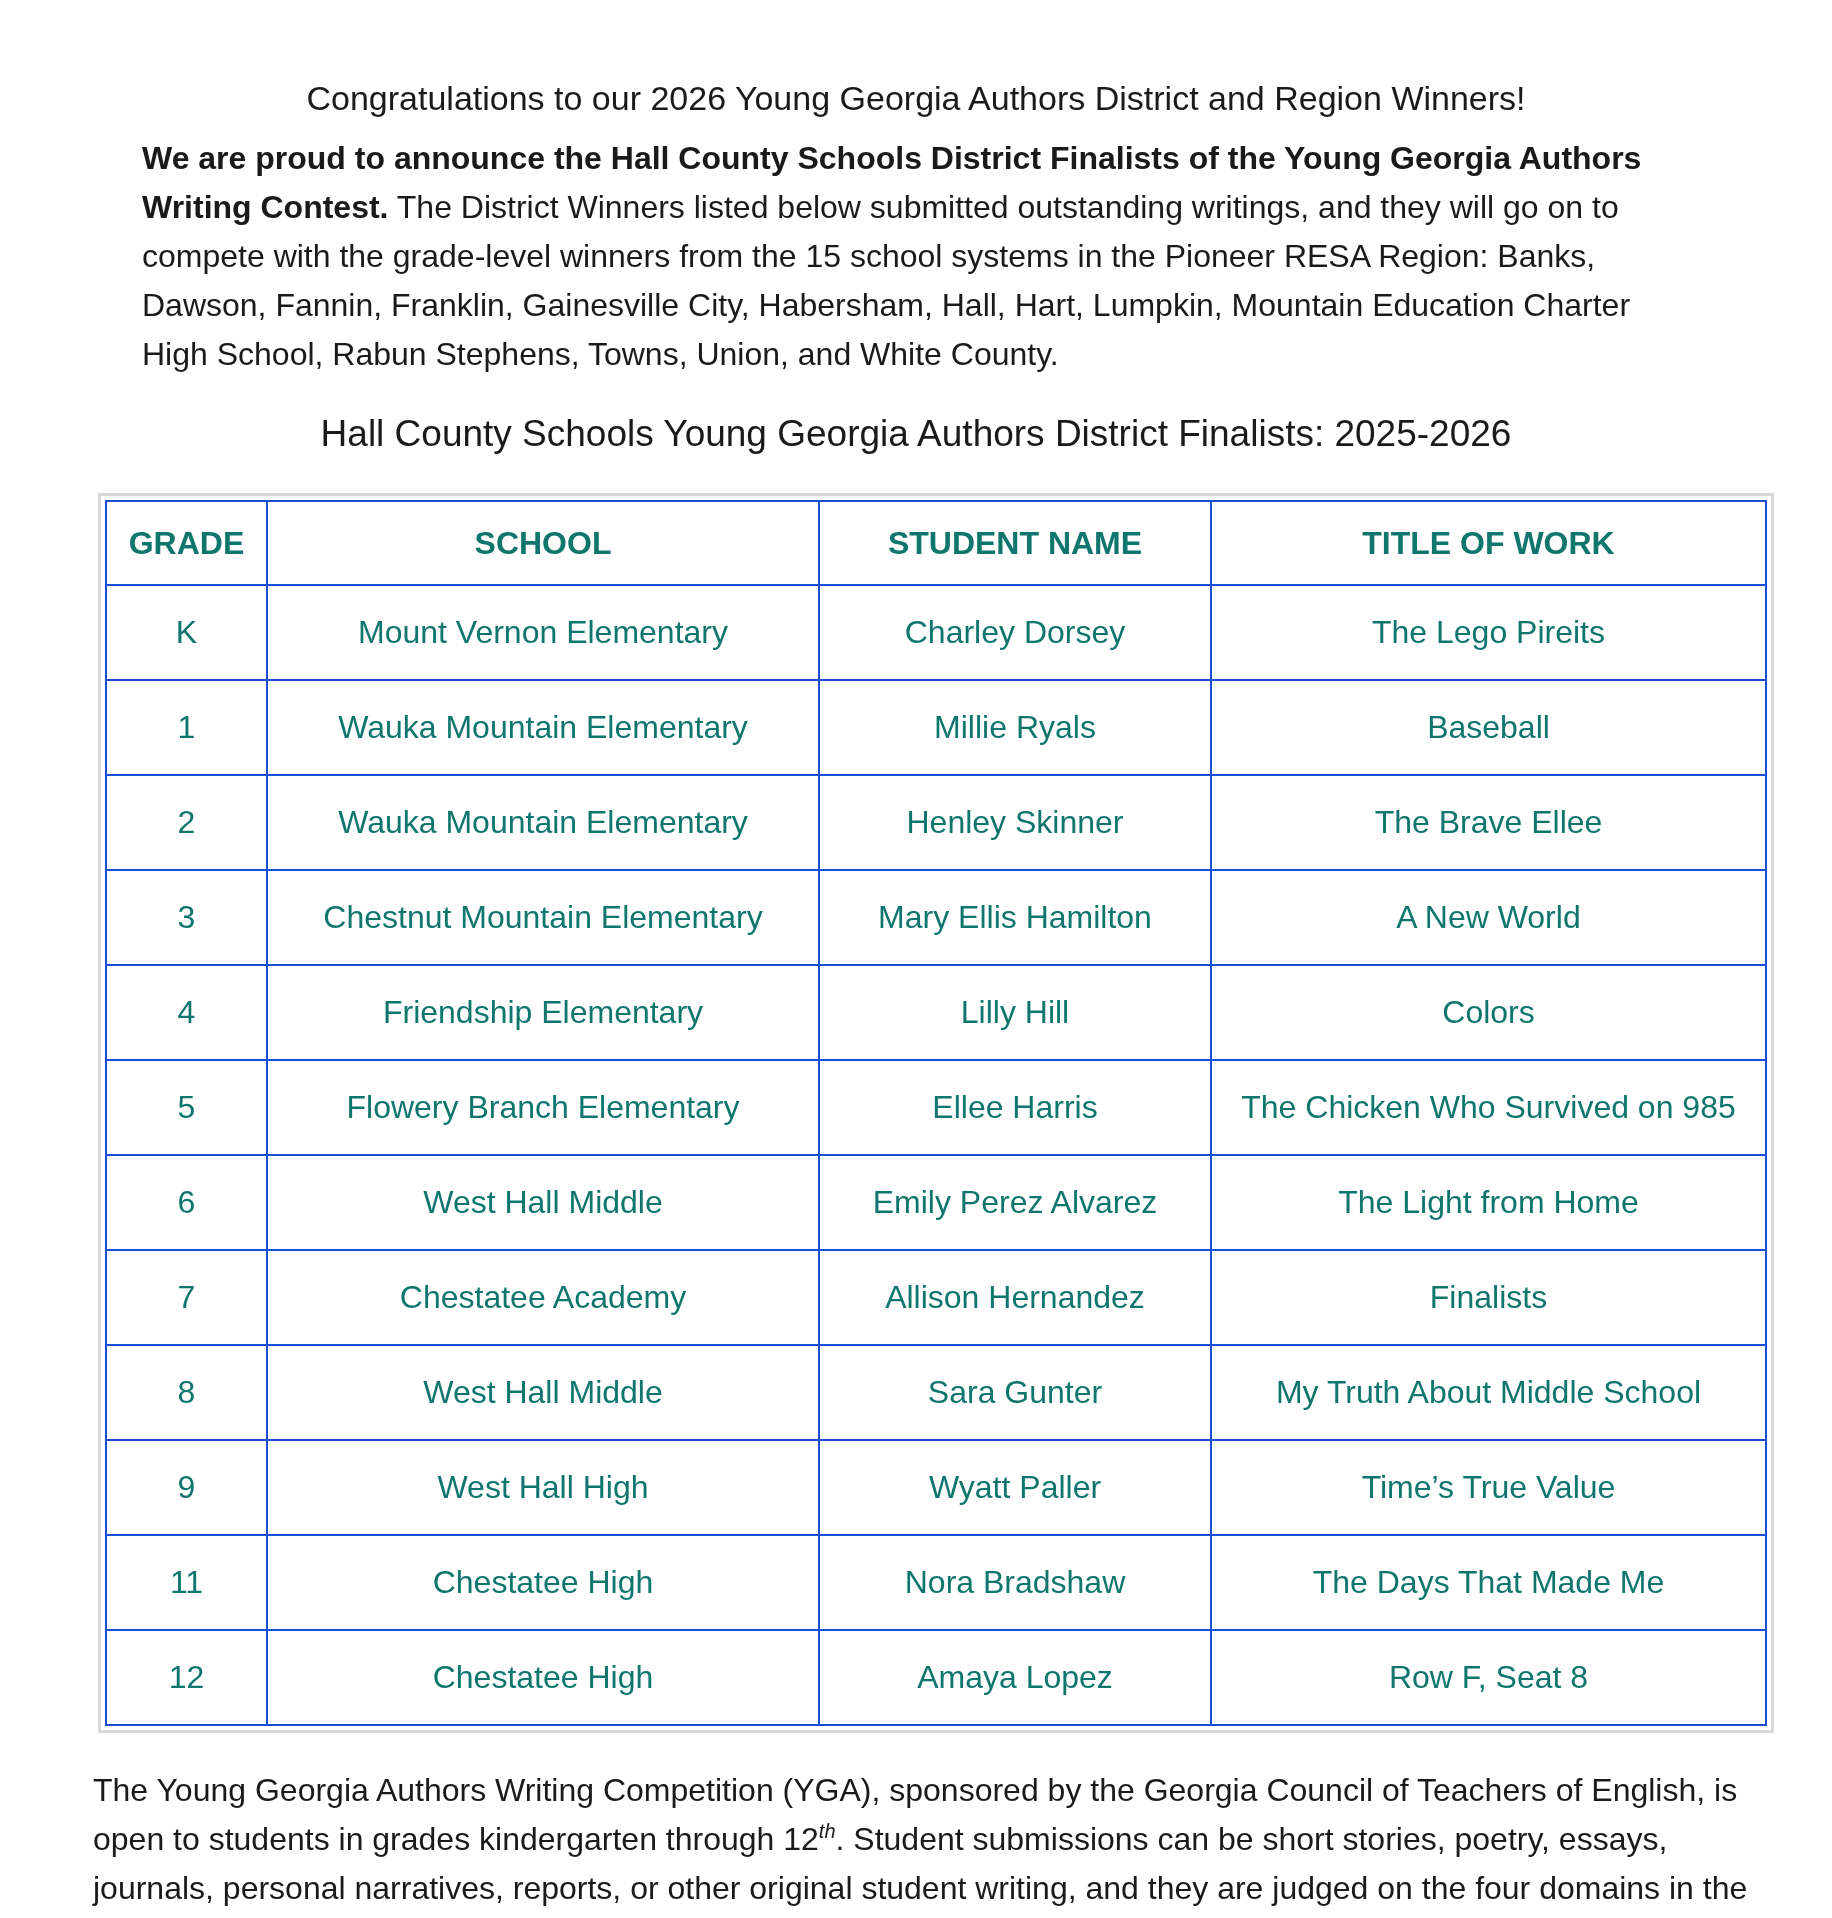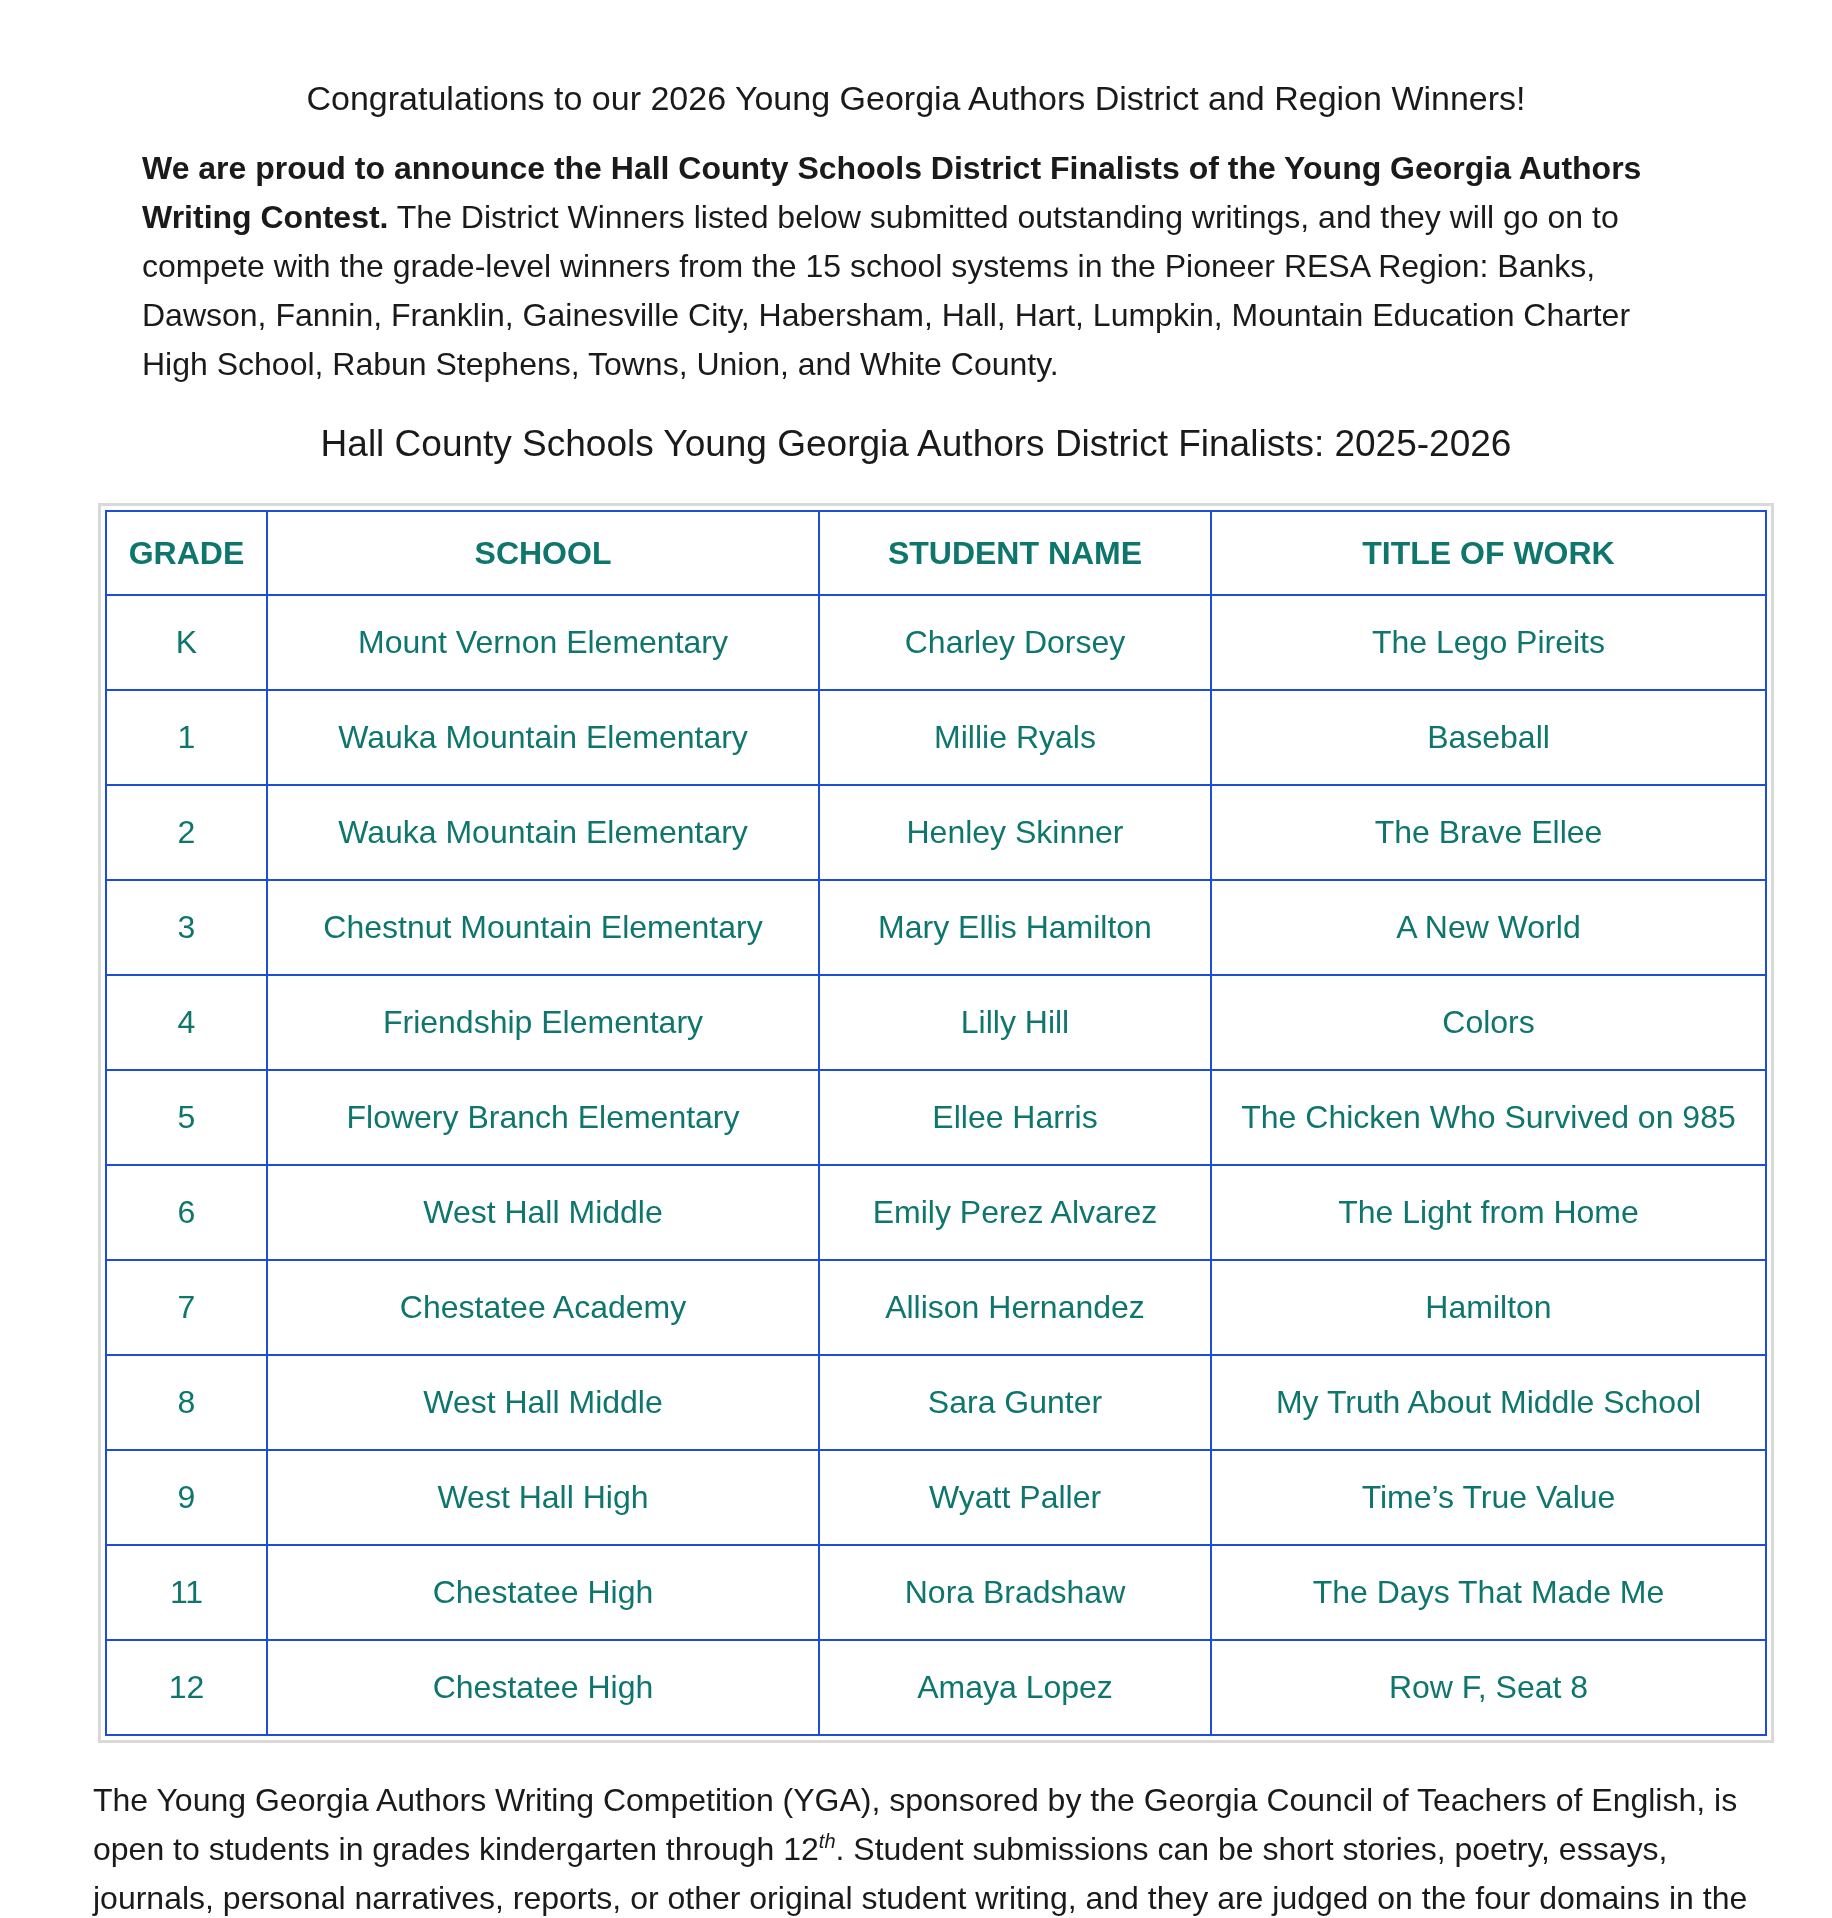--- a/index.html
+++ b/index.html
@@ -17,21 +17,21 @@
     overflow: hidden;
   }
   .doc-title {
     margin: 78px 0 0 0;
     text-align: center;
     font-size: 34px;
     font-weight: normal;
     line-height: 40px;
   }
   .intro {
-    margin: 26px 130px 0 142px;
+    margin: 16px 130px 0 142px;
     width: 1555px;
     font-size: 32px;
     line-height: 49px;
   }
   .intro .lead-bold { font-weight: bold; }
   .section-title {
     margin: 33px 0 0 0;
     text-align: center;
     font-size: 37px;
     font-weight: normal;
@@ -149,21 +149,21 @@
           <tr>
             <td>6</td>
             <td>West Hall Middle</td>
             <td>Emily Perez Alvarez</td>
             <td class="work-title">The Light from Home</td>
           </tr>
           <tr>
             <td>7</td>
             <td>Chestatee Academy</td>
             <td>Allison Hernandez</td>
-            <td class="work-title">Hamilton</td>
+            <td class="work-title">Finalists</td>
           </tr>
           <tr>
             <td>8</td>
             <td>West Hall Middle</td>
             <td>Sara Gunter</td>
             <td class="work-title">My Truth About Middle School</td>
           </tr>
           <tr>
             <td>9</td>
             <td>West Hall High</td>

